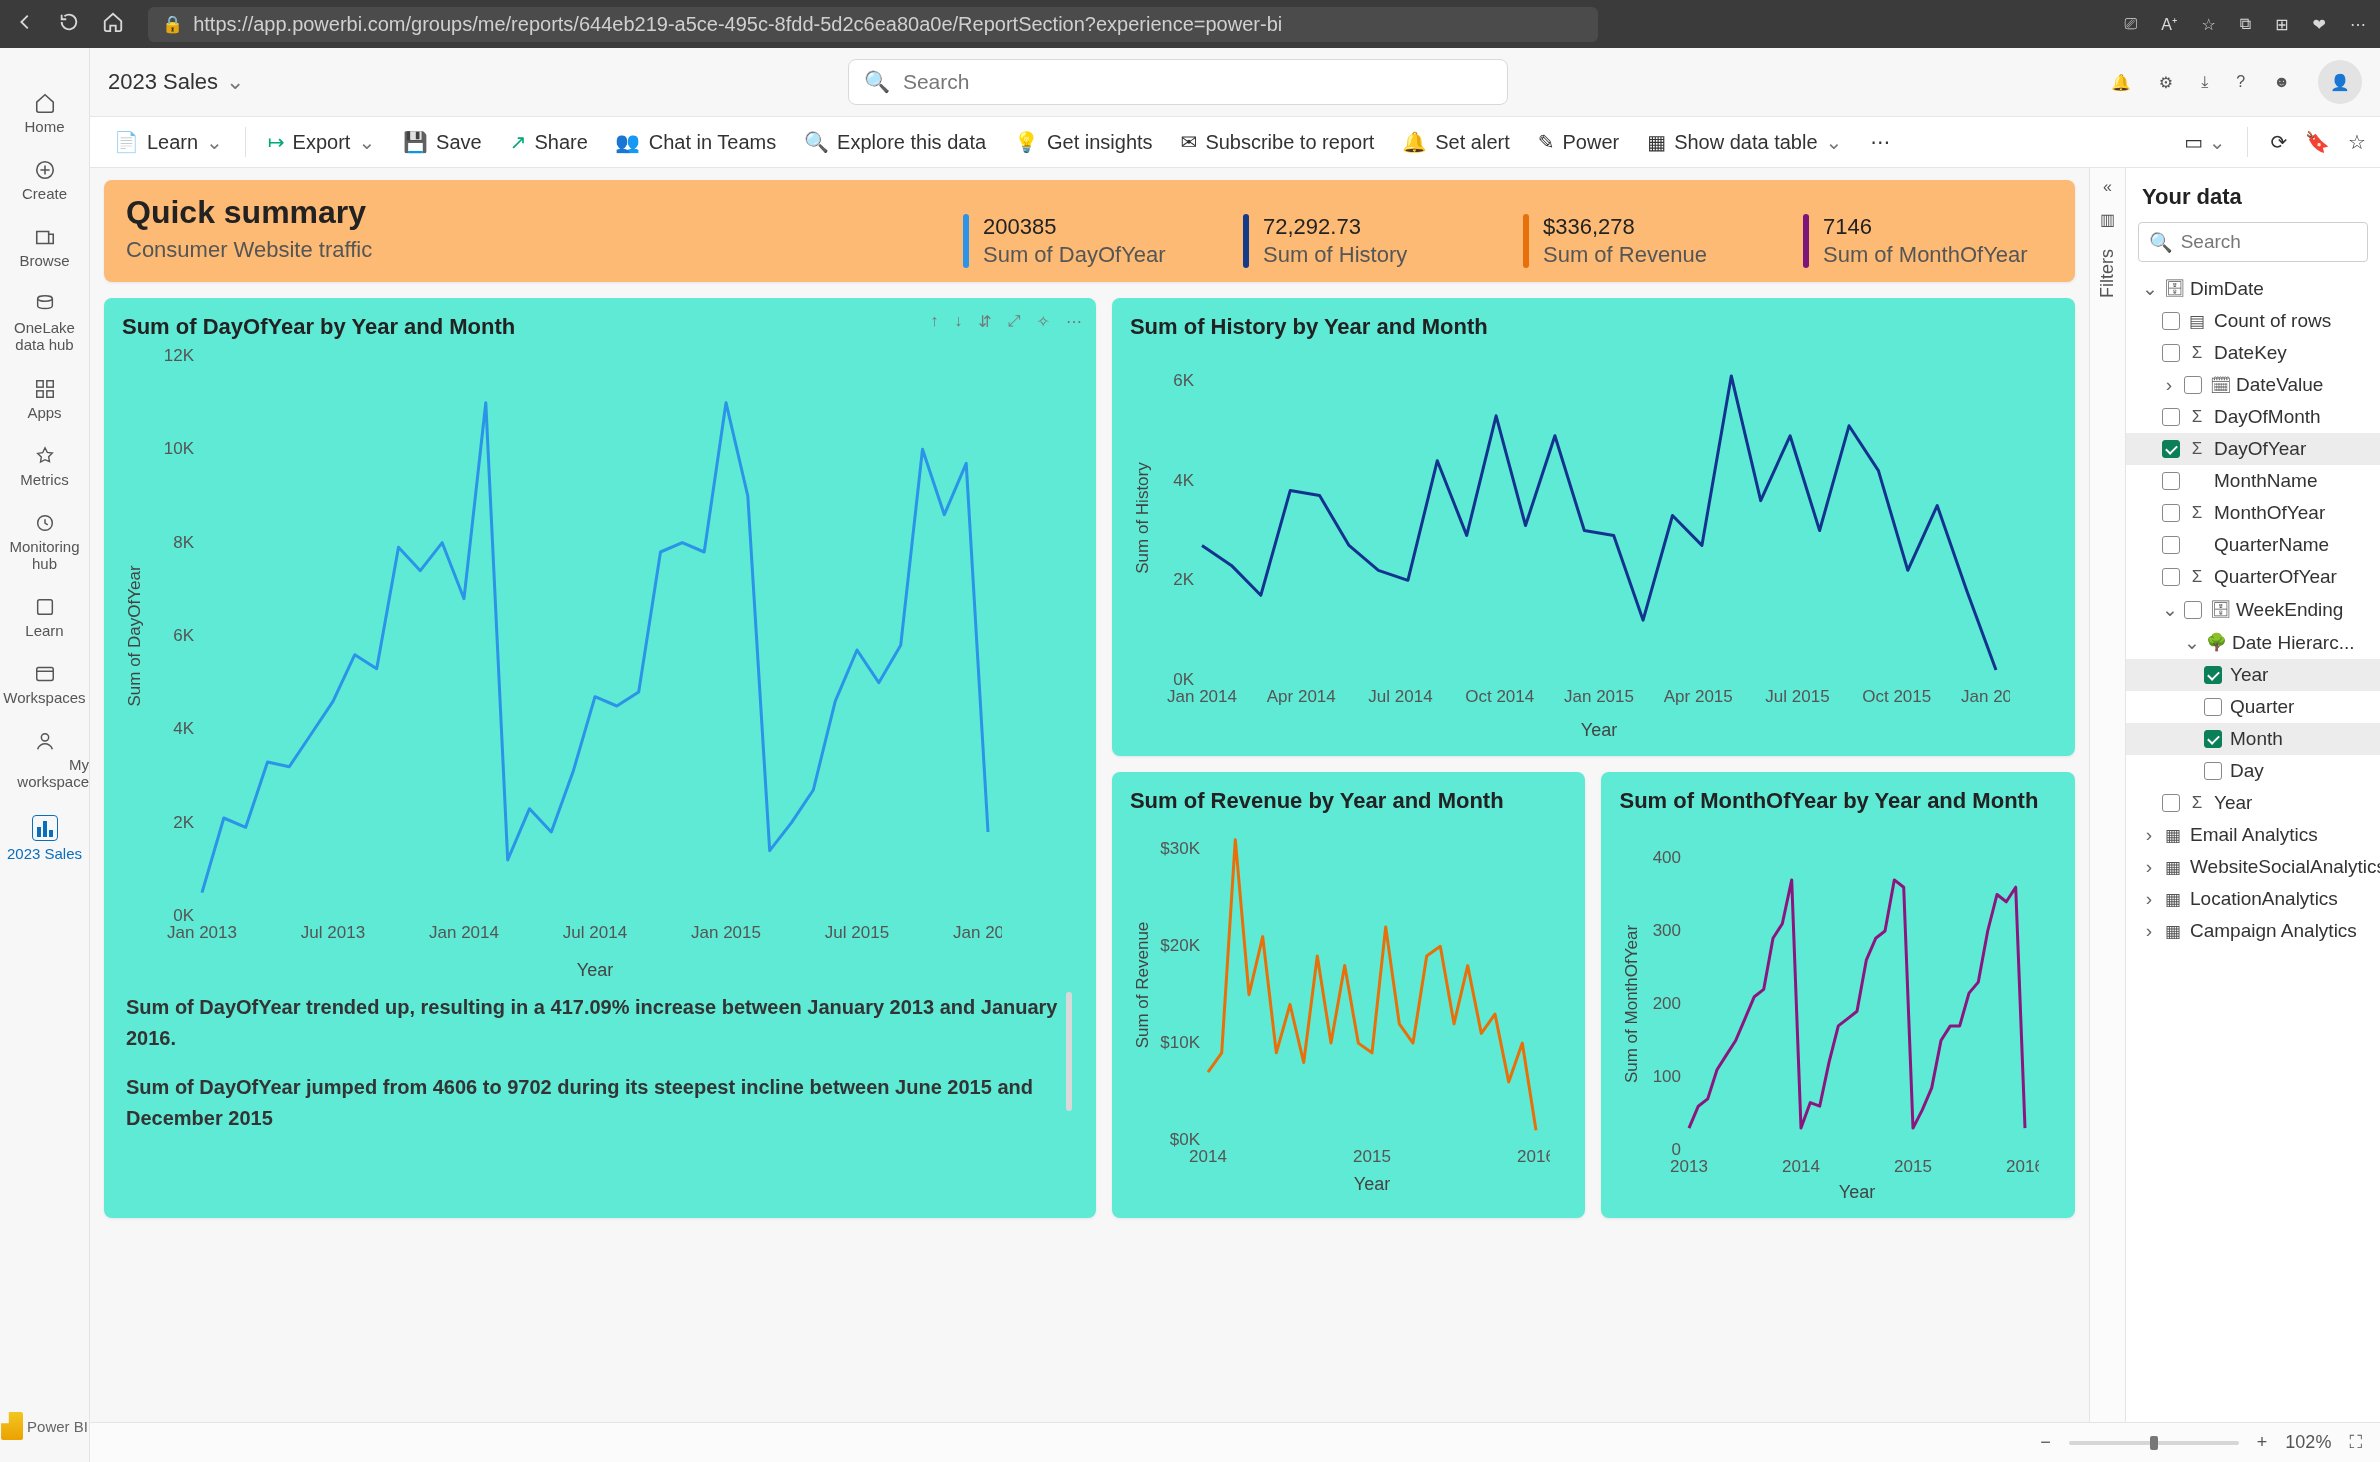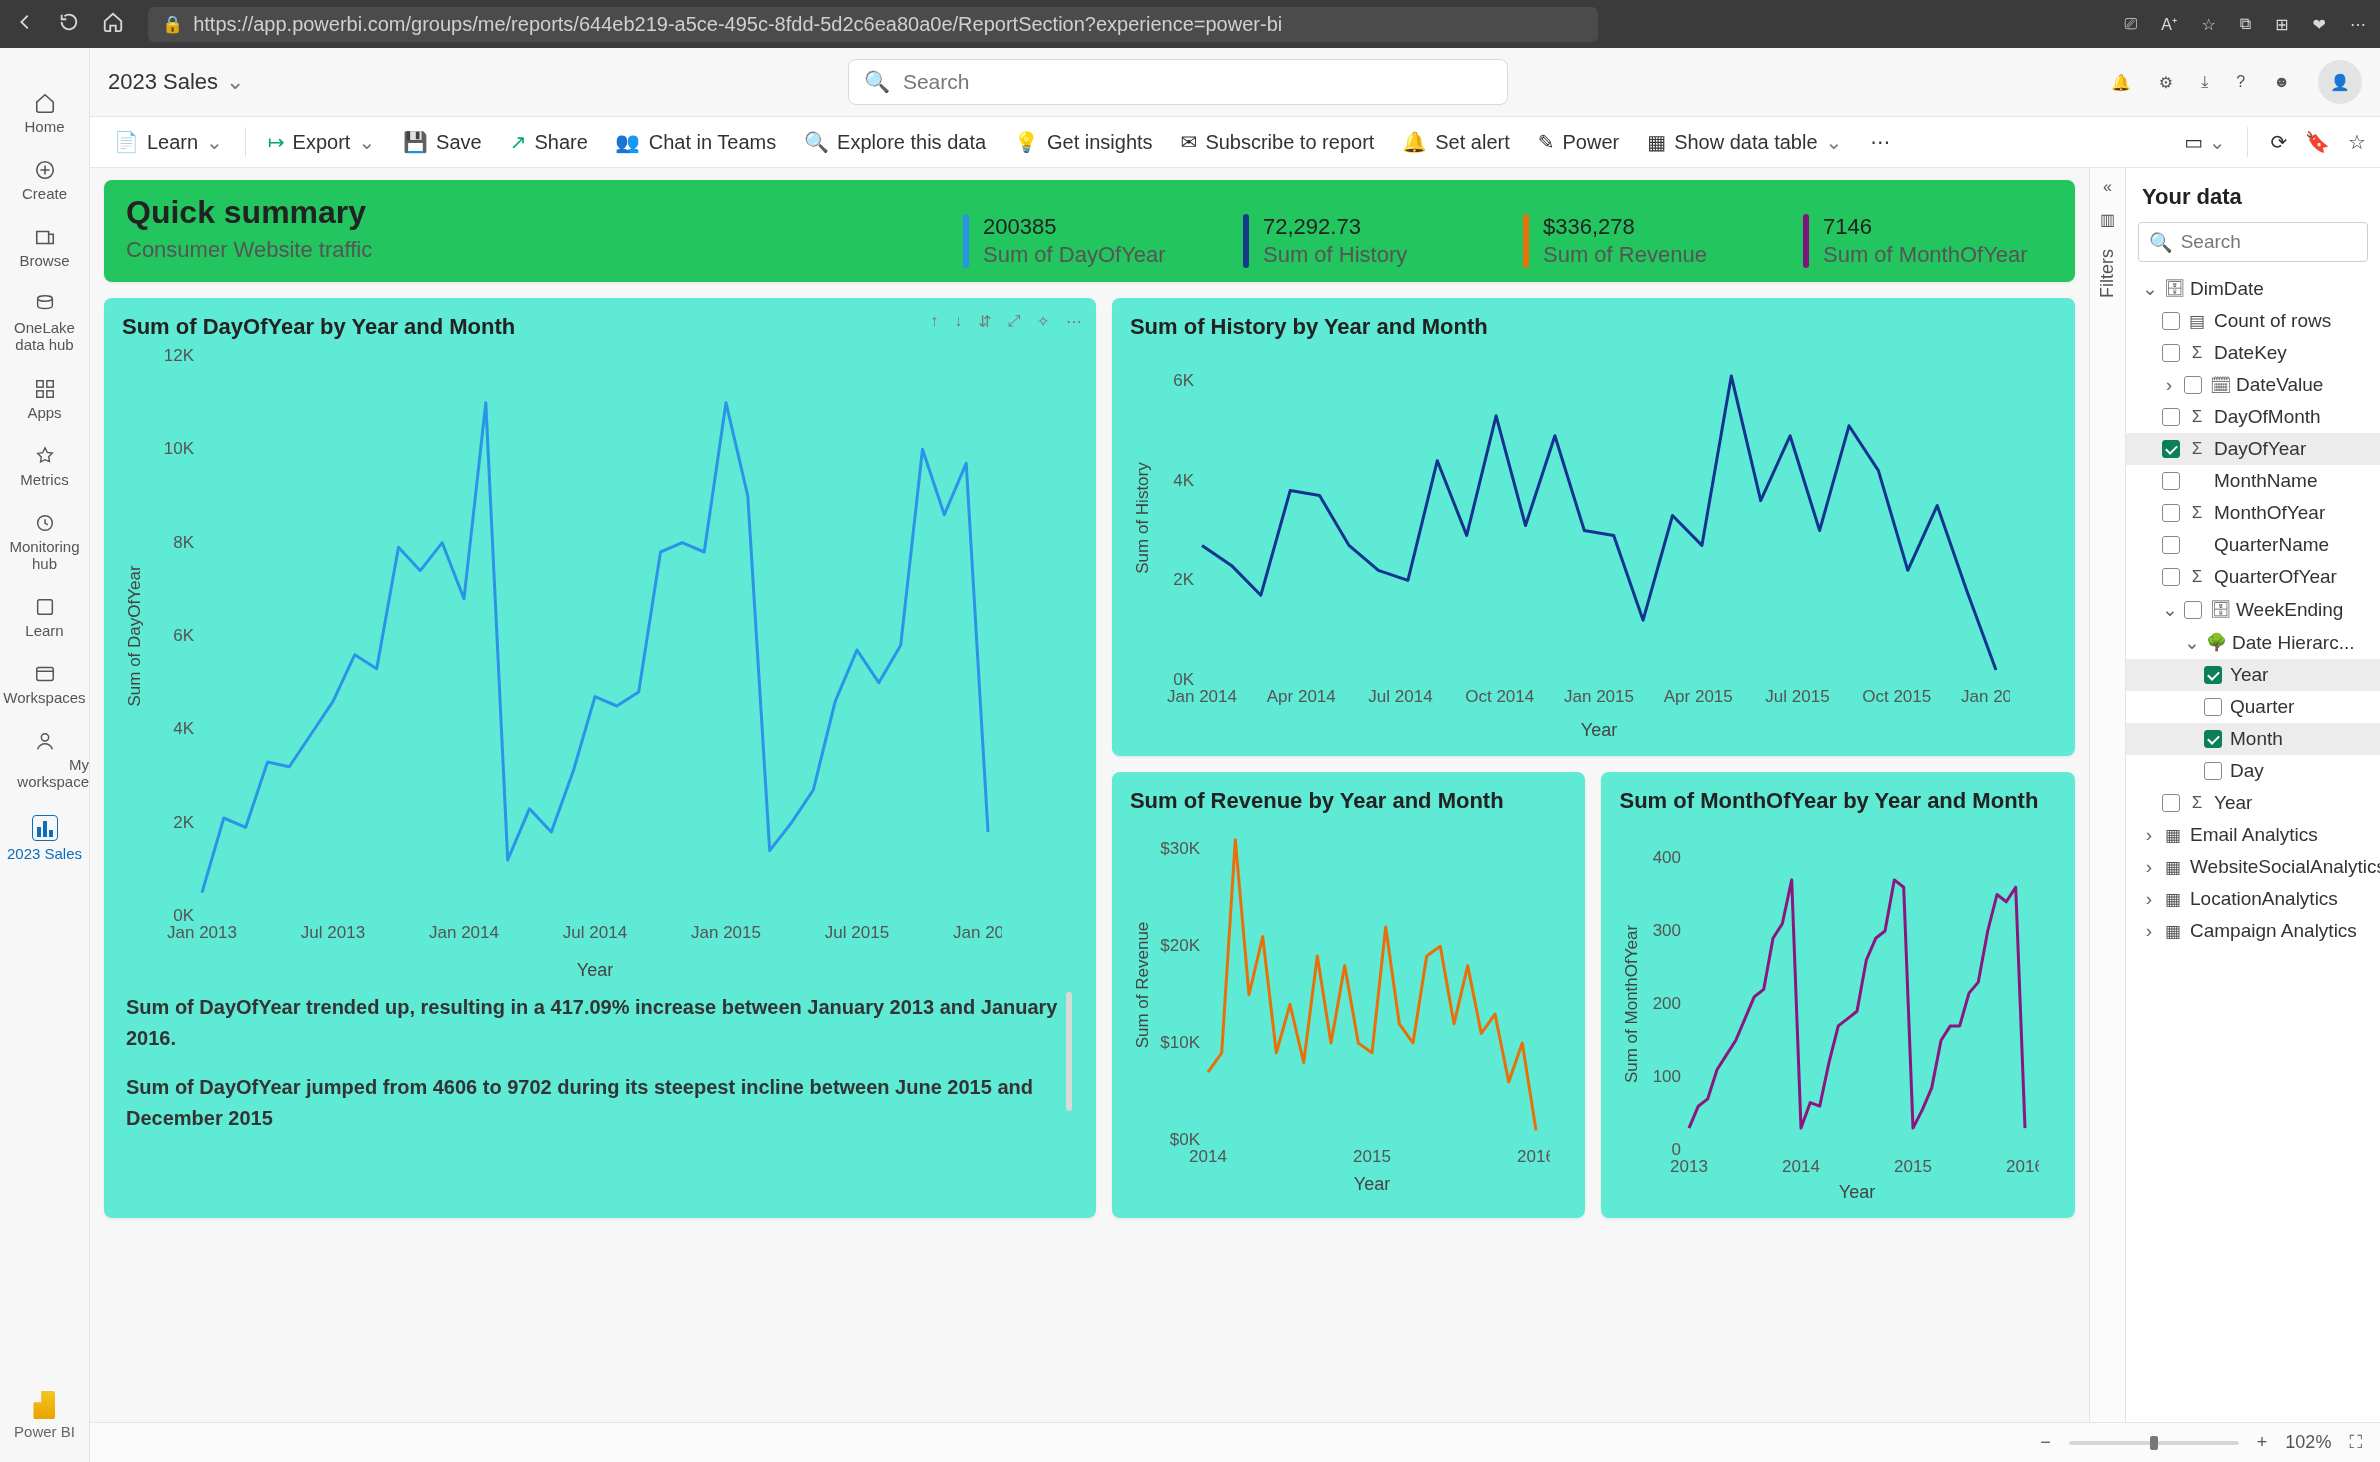--- a/index.html
+++ b/index.html
@@ -14,21 +14,21 @@
   .browser-right { margin-left:auto; display:flex; gap:24px; align-items:center; }
 
   .app { display:flex; height:calc(100% - 48px); background:#f7f7f7; }
 
   
   .rail { width:90px; background:#f7f7f7; border-right:1px solid #e3e3e3; display:flex; flex-direction:column; align-items:center; padding-top:10px; gap:4px;}
   .rail .item { width:100%; display:flex; flex-direction:column; align-items:center; gap:4px; padding:10px 0; color:#555; font-size:15px; cursor:pointer;}
   .rail .item svg { stroke:#555; fill:none; }
   .rail .item.active { color:#0a6ebd; }
   .rail .item.active .badge-box { border:1.5px solid #0a6ebd; color:#0a6ebd;}
-  .rail .pbi { margin-top:auto; padding:14px 0 22px; display:flex; flex-direction:column; align-items:center; gap:4px; color:#666; font-size:15px;}
+  .rail .pbi { margin-top:auto; padding:14px 0 22px; display:flex; flex-direction:row; align-items:center; gap:4px; color:#666; font-size:15px;}
   .rail .pbi .logo { width:22px; height:28px; background:linear-gradient(180deg,#f3c623,#eaa200); clip-path:polygon(35% 0,100% 0,100% 100%,0 100%,0 40%,35% 40%); border-radius:2px;}
 
   
   .main { flex:1; display:flex; flex-direction:column; min-width:0;}
   .topbar { height:68px; display:flex; align-items:center; padding:0 18px; gap:16px; background:#f7f7f7;}
   .topbar .ws-name{ font-size:22px; color:#333; display:flex; align-items:center; gap:8px;}
   .searchbox { margin:0 auto; width:660px; height:46px; background:#fff; border:1px solid #d9d9d9; border-radius:8px; display:flex; align-items:center; padding:0 16px; color:#777; font-size:21px; gap:12px;}
   .top-right { display:flex; gap:28px; align-items:center; color:#555;}
   .avatar-circ { width:44px;height:44px;border-radius:50%;background:#e3e3e3;display:flex;align-items:center;justify-content:center;color:#888;}
 
@@ -36,21 +36,21 @@
   .ribbon { height:52px; border-top:1px solid #e6e6e6; border-bottom:1px solid #e6e6e6; background:#fff; display:flex; align-items:center; padding:0 14px; gap:8px; color:#333; font-size:20px;}
   .ribbon .btn { display:flex; align-items:center; gap:8px; padding:6px 10px; border-radius:4px; cursor:pointer;}
   .ribbon .sep { width:1px;height:30px;background:#e1e1e1;margin:0 4px;}
   .ribbon-right{margin-left:auto;display:flex;align-items:center;gap:18px;}
 
   
   .canvas-row{flex:1;display:flex;min-height:0;}
   .canvas-area{flex:1;padding:12px 14px 0 14px;overflow:hidden;}
 
   
-  .summary{background:#22c55e;border-radius:8px;box-shadow:0 1px 3px rgba(0,0,0,.08);padding:14px 22px;display:flex;align-items:flex-start;gap:20px;}
+  .summary{background:#fdba74;border-radius:8px;box-shadow:0 1px 3px rgba(0,0,0,.08);padding:14px 22px;display:flex;align-items:flex-start;gap:20px;}
   .summary h1{font-size:32px;font-weight:600;color:#222;}
   .summary .sub{font-size:22px;color:#555;margin-top:6px;}
   .kpis{display:flex;gap:30px;margin-left:auto;margin-top:4px;}
   .kpi{display:flex;gap:14px;min-width:250px;margin-top:16px;}
   .kpi .bar{width:6px;border-radius:3px;}
   .kpi .val{font-size:22px;color:#222;}
   .kpi .lbl{font-size:22px;color:#555;margin-top:2px;}
 
   
   .grid{display:grid;grid-template-columns: 1.03fr 1fr; grid-template-rows: auto auto; gap:16px; margin-top:16px;}

